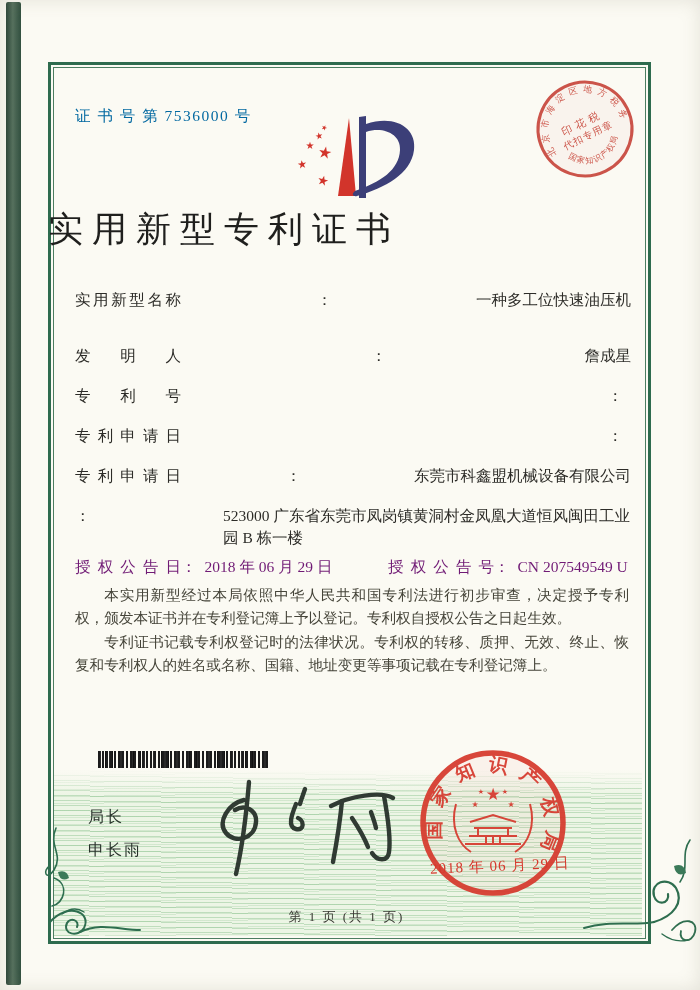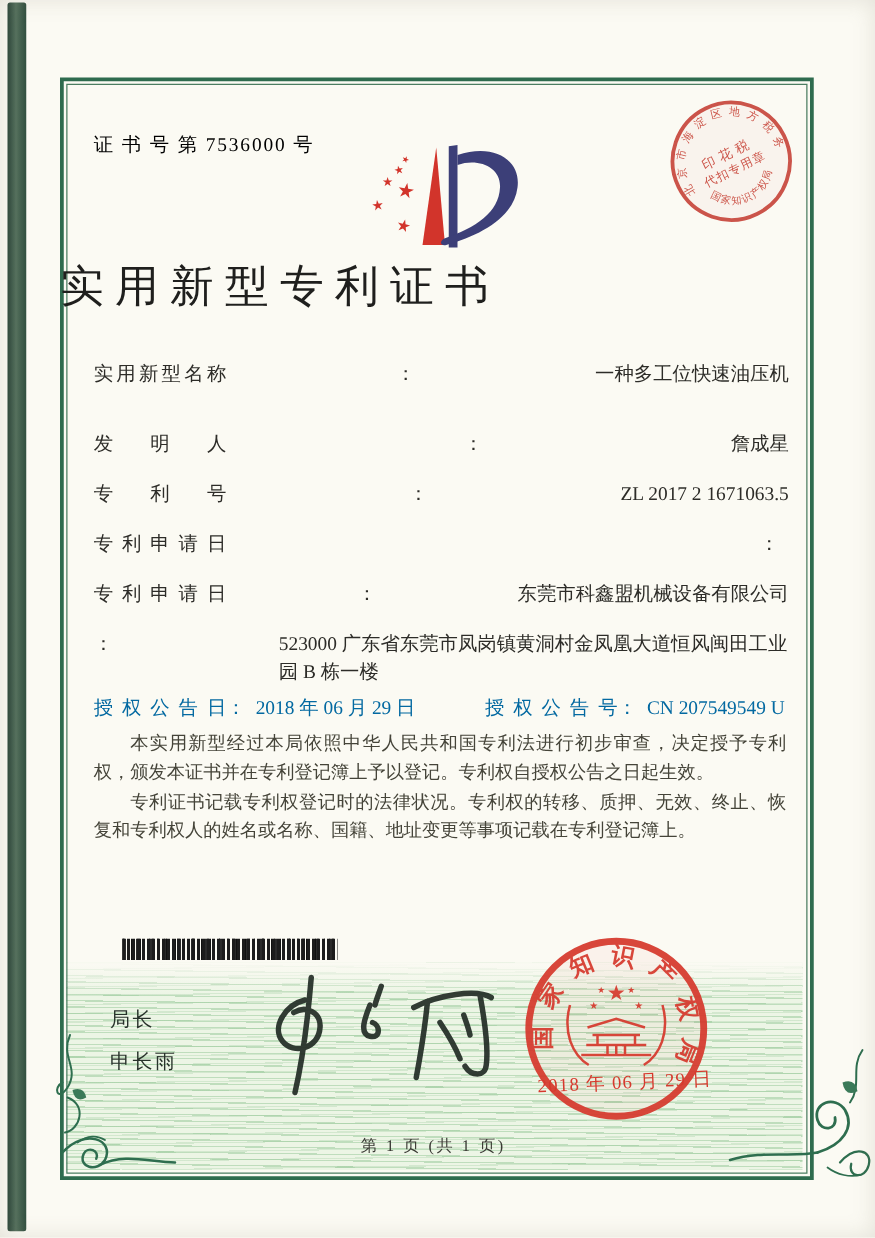--- a/index.html
+++ b/index.html
@@ -20,35 +20,35 @@
     border:3px solid #2e6b4e;pointer-events:none;}
   .frame::after{content:"";position:absolute;inset:2px;border:1px solid #4b7d61;}
   
   .guilloche{position:absolute;left:53px;top:770px;width:589px;height:166px;z-index:6;
     background-color:#ecf5e5;
     background-image:
       linear-gradient(180deg,#fbfaf3 0px,rgba(251,250,243,0) 26px),
       repeating-linear-gradient(0.8deg,rgba(122,185,127,.40) 0 1px,rgba(255,255,255,0) 1px 5px),
       repeating-linear-gradient(-0.8deg,rgba(122,185,127,.22) 0 1px,rgba(255,255,255,0) 1px 7px);}
   .cert-number{position:absolute;left:75px;top:106px;z-index:12;
-    font-size:15.5px;color:#000000;letter-spacing:1.5px;text-align:right;}
+    font-size:15.5px;color:#0369a1;letter-spacing:1.5px;text-align:right;}
   .logo{position:absolute;left:293px;top:112px;width:130px;height:88px;z-index:12;}
   .title{position:absolute;left:48px;top:206px;width:597px;z-index:12;
     text-align:left;font-size:35px;letter-spacing:9px;color:#1f1f1d;}
   
   .fields{position:absolute;left:75px;top:289px;width:556px;z-index:12;
     font-size:15.5px;color:#2d2c28;line-height:22px;}
   .field-row{display:flex;margin-bottom:18px;justify-content:space-between;}
   .field-row.first{margin-bottom:34px;}
   .field-row.addr{margin-bottom:0;}
   .flabel{display:inline-block;width:106px;text-align:justify;text-align-last:justify;flex:none;}
   .colon{flex:none;margin-right:8px;}
   .fvalue{max-width:408px;}
   .grant-row{position:absolute;left:75px;top:556px;width:570px;z-index:12;
-    display:flex;font-size:15.5px;color:#0369a1;line-height:22px;}
+    display:flex;font-size:15.5px;color:#701a75;line-height:22px;}
   .grant-pair1{display:flex;width:313px;flex:none;}
   .grant-pair2{display:flex;}
   
   .paras{position:absolute;left:75px;top:584px;width:554px;z-index:12;
     font-size:14.6px;line-height:23.4px;color:#454439;}
   .paras p{margin:0;text-indent:2em;text-align:justify;}
   
   .barcode{position:absolute;left:98px;top:751px;width:172px;height:17px;z-index:12;
     background-image:
       repeating-linear-gradient(90deg,#1c1c1c 0 2px,transparent 2px 4px),
@@ -104,21 +104,20 @@
       <span class="fvalue">一种多工位快速油压机</span>
   </div>
   <div class="field-row">
     <span class="flabel">发明人</span>
       <span class="colon">：</span>
       <span class="fvalue">詹成星</span>
   </div>
   <div class="field-row">
     <span class="flabel">专利号</span>
       <span class="colon">：</span>
-      <span class="fvalue">ZL 2017 2 1671063.5</span>
   </div>
   <div class="field-row">
     <span class="flabel">专利申请日</span>
       <span class="colon">：</span>
   </div>
   <div class="field-row">
     <span class="flabel">专利申请日</span>
       <span class="colon">：</span>
       <span class="fvalue">东莞市科鑫盟机械设备有限公司</span>
   </div>

